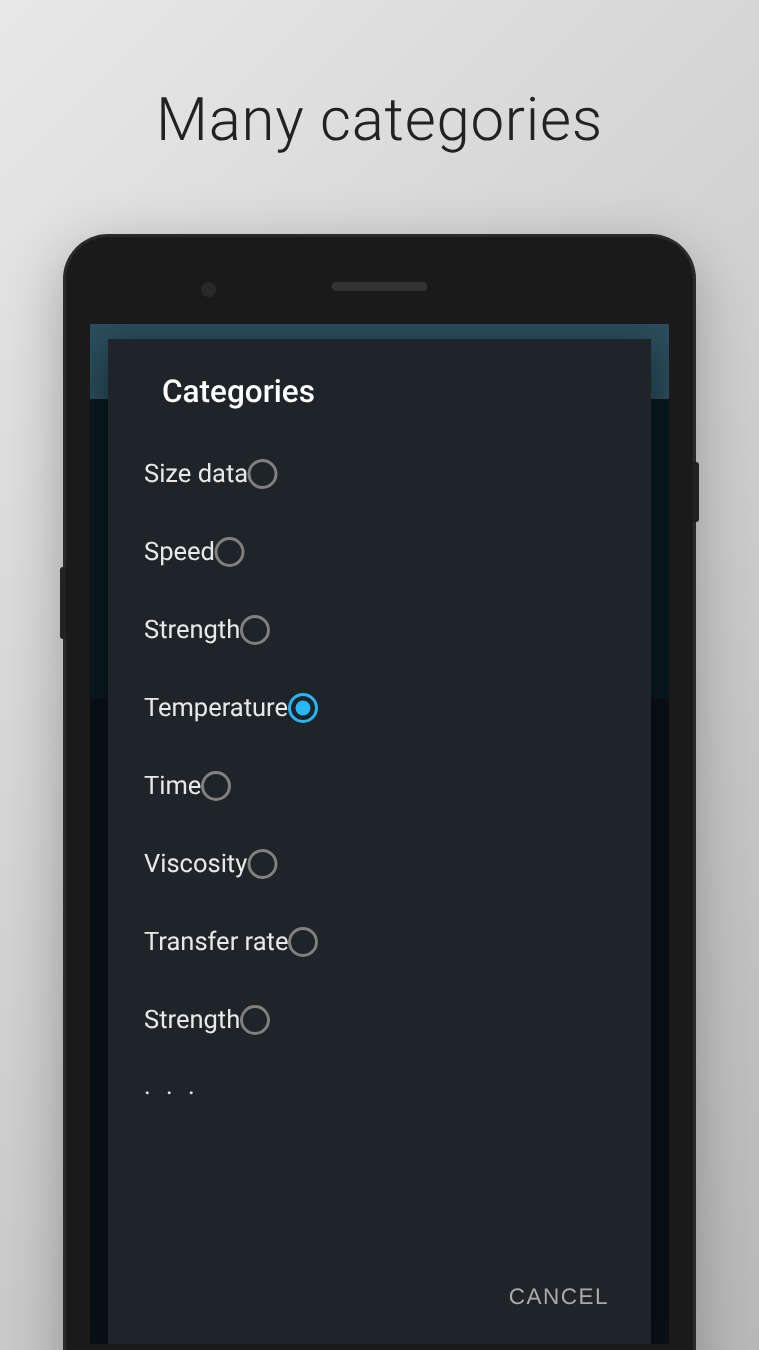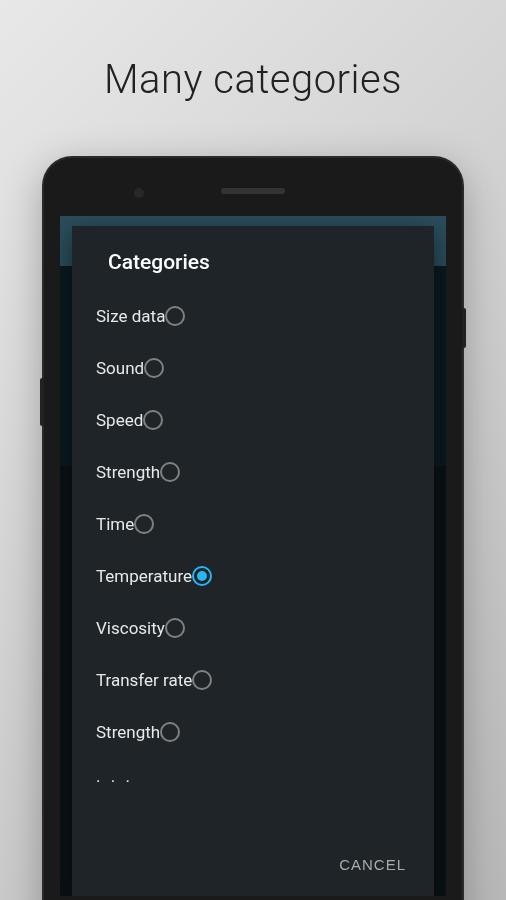--- a/index.html
+++ b/index.html
@@ -184,38 +184,34 @@
 
     <div class="dialog">
       <div class="dialog-title">Categories</div>
 
       <div class="dialog-list">
         <div class="list-item">
           <span class="list-item-label">Size data</span>
           <span class="radio"></span>
         </div>
         <div class="list-item">
-          <span class="list-item-label">Sound</span>
-          <span class="radio"></span>
-        </div>
-        <div class="list-item">
           <span class="list-item-label">Speed</span>
           <span class="radio"></span>
         </div>
         <div class="list-item">
           <span class="list-item-label">Strength</span>
-          <span class="radio"></span>
-        </div>
-        <div class="list-item">
-          <span class="list-item-label">Time</span>
           <span class="radio"></span>
         </div>
         <div class="list-item">
           <span class="list-item-label">Temperature</span>
           <span class="radio selected"></span>
+        </div>
+        <div class="list-item">
+          <span class="list-item-label">Time</span>
+          <span class="radio"></span>
         </div>
         <div class="list-item">
           <span class="list-item-label">Viscosity</span>
           <span class="radio"></span>
         </div>
         <div class="list-item">
           <span class="list-item-label">Transfer rate</span>
           <span class="radio"></span>
         </div>
         <div class="list-item">

